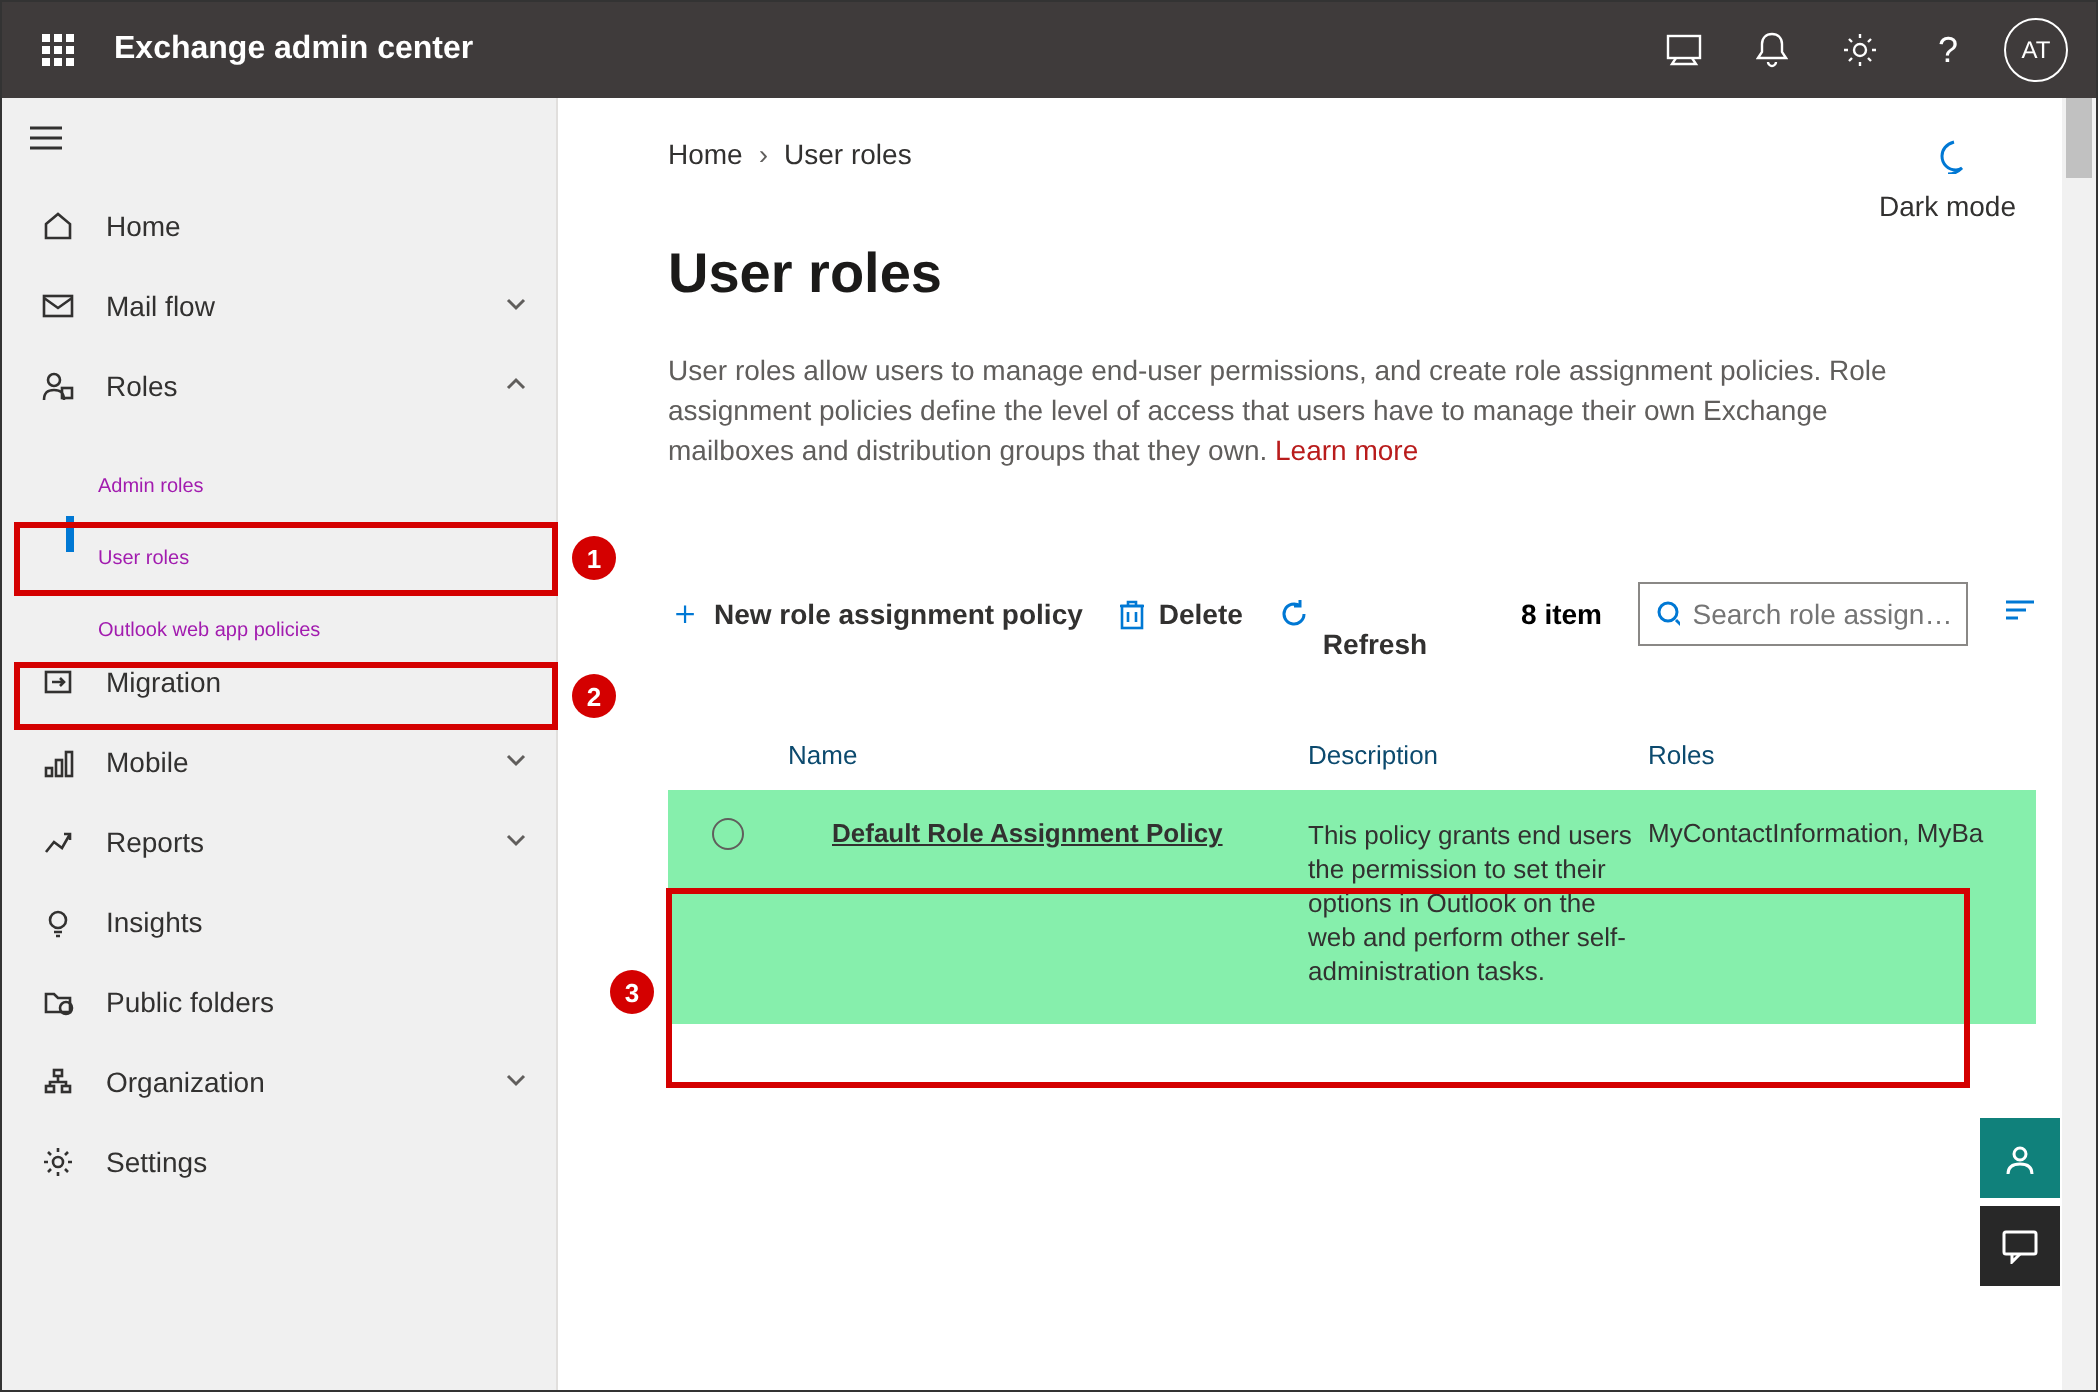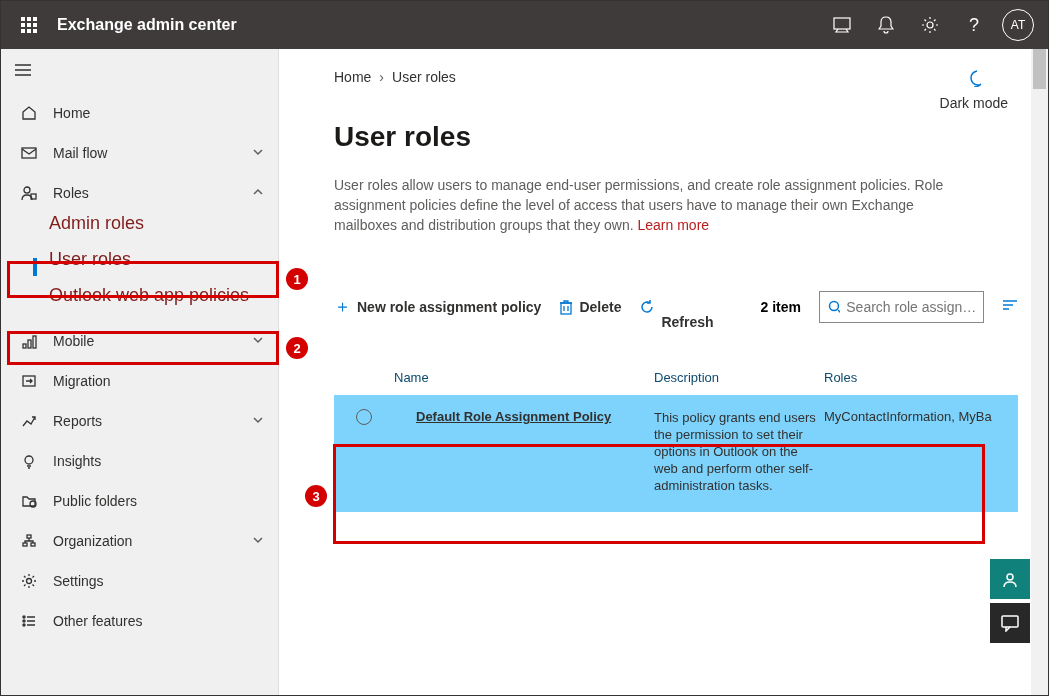--- a/index.html
+++ b/index.html
@@ -14,21 +14,21 @@
 .top-icon { width: 44px; height: 44px; display: flex; align-items: center; justify-content: center; cursor: pointer; color: #fff; }
 .avatar-circle { width: 32px; height: 32px; border: 1px solid #fff; border-radius: 50%; display: flex; align-items: center; justify-content: center; font-size: 12px; margin: 0 6px; cursor: pointer; }
 
 
 .shell { display: flex; height: calc(100% - 48px); background: #fff; }
 .sidebar { width: 278px; background: #f0f0f0; border-right: 1px solid #e1dfdd; display: flex; flex-direction: column; }
 .hamburger-row { height: 44px; display: flex; align-items: center; padding-left: 14px; }
 .nav-item { height: 40px; display: flex; align-items: center; padding-left: 18px; cursor: pointer; font-size: 14px; color: #323130; position: relative; }
 .nav-icon { width: 20px; height: 20px; margin-right: 14px; display: flex; align-items: center; justify-content: center; color: #323130; }
 .nav-item .chev { margin-left: auto; margin-right: 14px; color: #605e5c; }
-.sub-item { height: 36px; display: flex; align-items: flex-start; padding-left: 48px; font-size: 18px; cursor: pointer; color: #7f1d1d; position: relative; }
+.sub-item { height: 36px; display: flex; align-items: flex-end; padding-left: 48px; font-size: 10px; cursor: pointer; color: #a21caf; position: relative; }
 .sub-item.active { background: #f0f0f0; }
 .active-bar { position: absolute; left: 32px; top: 9px; width: 4px; height: 18px; background: #0078d4; }
 
 
 .anno-box { border: 3px solid #d40000; position: absolute; pointer-events: none; z-index: 50; }
 .anno-num { width: 22px; height: 22px; background: #d40000; color: #fff; border-radius: 50%; display: flex; align-items: center; justify-content: center; font-size: 13px; font-weight: bold; position: absolute; z-index: 51; }
 
 
 .main { flex: 1; overflow: hidden; position: relative; }
 .main-inner { padding: 20px 30px 0 55px; }
@@ -48,21 +48,21 @@
 .search-box { border: 1px solid #8a8886; height: 32px; width: 165px; display: flex; align-items: center; padding: 0 8px; gap: 6px; }
 .search-box input { border: none; outline: none; width: 100%; font-size: 14px; color: #b91c1c; text-align: right; }
 .filter-icon { color: #0078d4; cursor: pointer; }
 
 .table { margin-top: 40px; }
 .thead { display: flex; font-size: 13px; color: #0c4a6e; padding-bottom: 10px; }
 .col-check { width: 60px; }
 .col-name { width: 260px; }
 .col-desc { width: 170px; }
 .col-roles { flex: 1; }
-.trow { display: flex; font-size: 13px; background: #7dd3fc; padding-top: 14px; padding-bottom: 18px; position: relative; justify-content: center; }
+.trow { display: flex; font-size: 13px; background: #86efac; padding-top: 14px; padding-bottom: 18px; position: relative; justify-content: center; }
 .trow .radio { width: 16px; height: 16px; border: 1.5px solid #605e5c; border-radius: 50%; margin-left: 22px; cursor: pointer; }
 .trow .name-link { font-weight: 600; text-decoration: underline; color: #323130; cursor: pointer; margin-left: 22px; }
 .trow .desc-text { color: #323130; line-height: 17px; }
 .trow .roles-text { color: #323130; white-space: nowrap; overflow: hidden; }
 
 
 .fake-scroll { position: absolute; right: 0; top: 48px; bottom: 0; width: 17px; background: #f1f1f1; }
 .fake-thumb { position: absolute; top: 0; left: 2px; right: 2px; height: 40px; background: #c1c1c1; }
 
 
@@ -167,38 +167,38 @@
     <div class="sub-item active">
       <div class="active-bar"></div>
       <span>User roles</span>
     </div>
     <div class="sub-item">
       <span>Outlook web app policies</span>
     </div>
     <div class="nav-item">
       <span class="nav-icon">
           <svg width="16" height="16" fill="none" stroke="currentColor" stroke-width="1.3">
+            <rect x="2" y="3" width="12" height="10"></rect>
+            <path d="M5 8 L11 8 M9 6 L11 8 L9 10"></path>
+          </svg>
+        </span>
+      <span>Migration</span>
+    </div>
+    <div class="nav-item">
+      <span class="nav-icon">
+          <svg width="16" height="16" fill="none" stroke="currentColor" stroke-width="1.3">
             <rect x="2" y="11" width="3" height="4"></rect>
             <rect x="7" y="7" width="3" height="8"></rect>
             <rect x="12" y="3" width="3" height="12"></rect>
           </svg>
         </span>
       <span>Mobile</span>
       <span class="chev"><svg width="12" height="12" fill="none" stroke="currentColor" stroke-width="1.5">
             <path d="M2 4 L6 8 L10 4"></path>
           </svg></span>
-    </div>
-    <div class="nav-item">
-      <span class="nav-icon">
-          <svg width="16" height="16" fill="none" stroke="currentColor" stroke-width="1.3">
-            <rect x="2" y="3" width="12" height="10"></rect>
-            <path d="M5 8 L11 8 M9 6 L11 8 L9 10"></path>
-          </svg>
-        </span>
-      <span>Migration</span>
     </div>
     <div class="nav-item">
       <span class="nav-icon">
           <svg width="16" height="16" fill="none" stroke="currentColor" stroke-width="1.3">
             <path d="M2 13 L6 8 L10 11 L14 4"></path>
             <path d="M11 4 L14 4 L14 7"></path>
           </svg>
         </span>
       <span>Reports</span>
       <span class="chev"><svg width="12" height="12" fill="none" stroke="currentColor" stroke-width="1.5">
@@ -238,33 +238,20 @@
           </svg></span>
     </div>
     <div class="nav-item">
       <span class="nav-icon">
           <svg width="16" height="16" fill="none" stroke="currentColor" stroke-width="1.3">
             <circle cx="8" cy="8" r="2.5"></circle>
             <path d="M8 1 L8 3 M8 13 L8 15 M1 8 L3 8 M13 8 L15 8 M3 3 L4.5 4.5 M11.5 11.5 L13 13 M3 13 L4.5 11.5 M11.5 4.5 L13 3"></path>
           </svg>
         </span>
       <span>Settings</span>
-    </div>
-    <div class="nav-item">
-      <span class="nav-icon">
-          <svg width="16" height="16" fill="none" stroke="currentColor" stroke-width="1.5">
-            <circle cx="3" cy="4" r="1"></circle>
-            <line x1="6" y1="4" x2="14" y2="4"></line>
-            <circle cx="3" cy="8" r="1"></circle>
-            <line x1="6" y1="8" x2="14" y2="8"></line>
-            <circle cx="3" cy="12" r="1"></circle>
-            <line x1="6" y1="12" x2="14" y2="12"></line>
-          </svg>
-        </span>
-      <span>Other features</span>
     </div>
   </div>
 
   <div class="main">
     <div class="main-inner">
       <div class="breadcrumb">
         <span style="cursor:pointer;">Home</span>
         <span class="sep">›</span>
         <span>User roles</span>
       </div>
@@ -292,21 +279,21 @@
               <path d="M1 4 L13 4 M5 2 L9 2 L9 4 L5 4 Z M5 7 L5 12 M9 7 L9 12"></path>
             </svg>
           <span style="font-weight:600;">Delete</span>
         </div>
         <div class="tb-btn">
           <svg width="16" height="16" fill="none" stroke-width="1.5">
               <path d="M13 8 A5 5 0 1 1 11 4 M11 1 L11 4 L8 4"></path>
             </svg>
           <span style="font-weight:600;margin-top:31px;">Refresh</span>
         </div>
-        <div class="item-count">2 item</div>
+        <div class="item-count">8 item</div>
         <div class="search-box">
           <svg width="14" height="14" fill="none" stroke="#0078d4" stroke-width="1.5">
               <circle cx="6" cy="6" r="4.5"></circle>
               <line x1="10" y1="10" x2="13" y2="13"></line>
             </svg>
           <input placeholder="Search role assign…" style="">
         </div>
         <div class="filter-icon">
           <svg width="16" height="14" stroke="#0078d4" stroke-width="1.5">
               <line x1="1" y1="3" x2="15" y2="3"></line>

